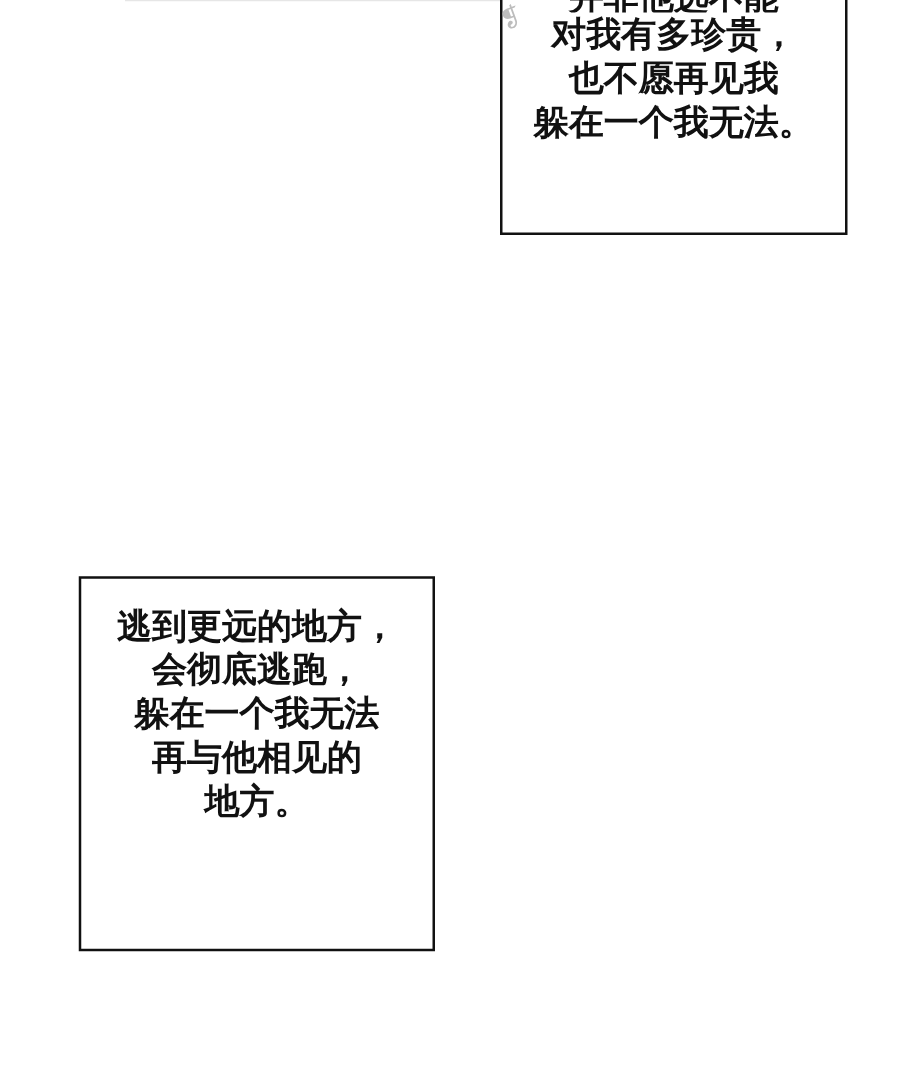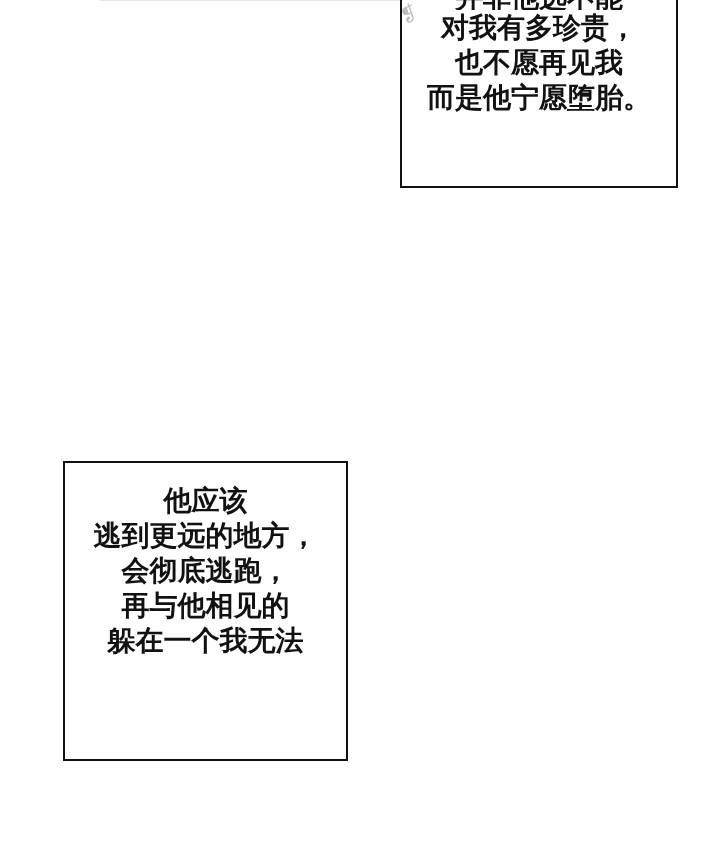--- a/index.html
+++ b/index.html
@@ -78,27 +78,27 @@
 </head>
 <body>
 
 <div class="panel-edge"></div>
 
 <div id="box-top" class="caption-box">
   <div class="lines">
     <span class="line" style="height:30px;overflow:hidden;">并非他选不能</span>
     <span class="line">对我有多珍贵，</span>
     <span class="line">也不愿再见我</span>
-    <span class="line">而是他宁愿堕胎。</span>
+    <span class="line">躲在一个我无法。</span>
   </div>
 </div>
 
 <div class="watermark">❡</div>
 
 <div id="box-bottom" class="caption-box">
   <div class="lines">
-    <span class="line">他应该</span>
     <span class="line">逃到更远的地方，</span>
     <span class="line">会彻底逃跑，</span>
+    <span class="line">躲在一个我无法</span>
     <span class="line">再与他相见的</span>
-    <span class="line">躲在一个我无法</span>
+    <span class="line">地方。</span>
   </div>
 </div>
 
 </body></html>

